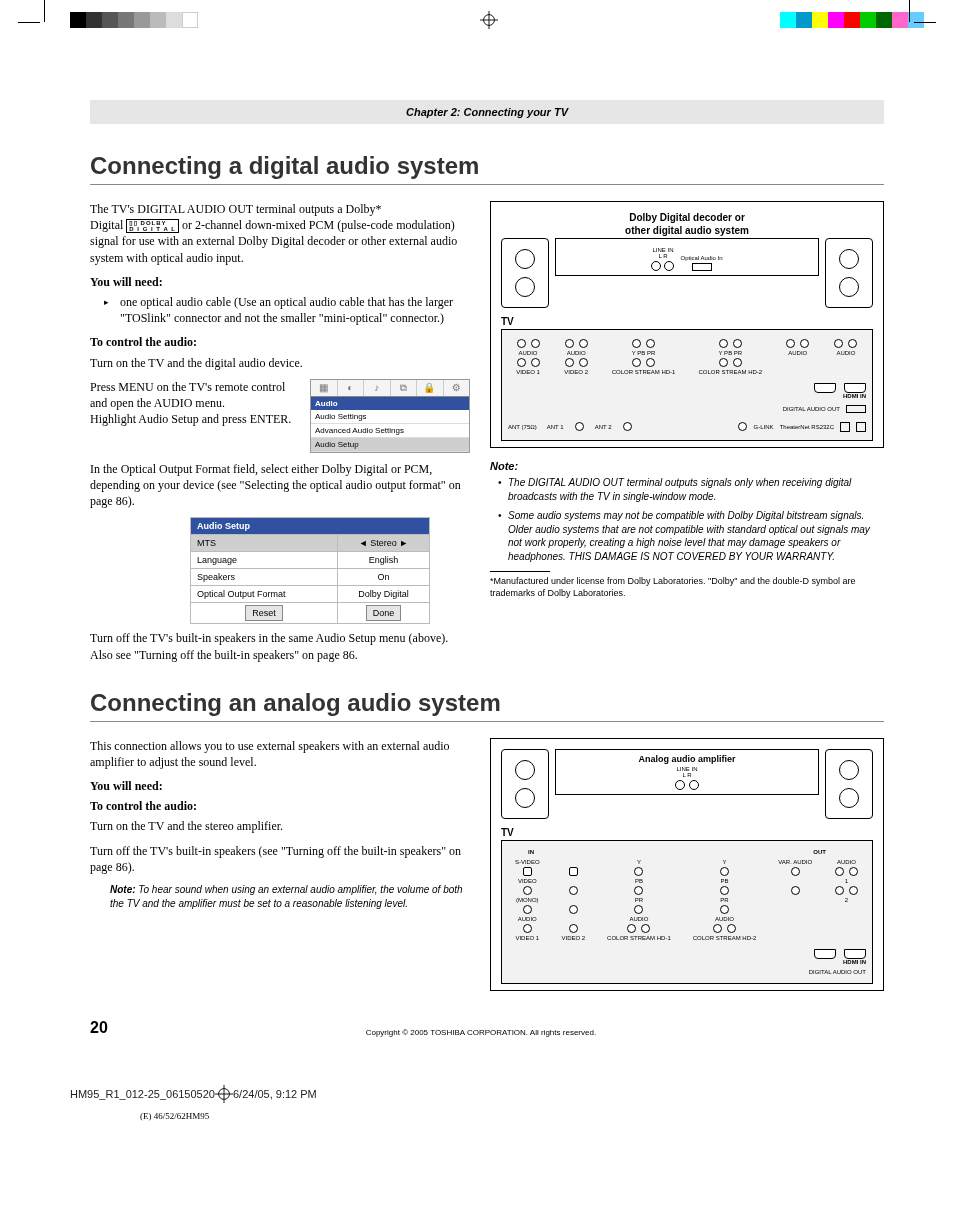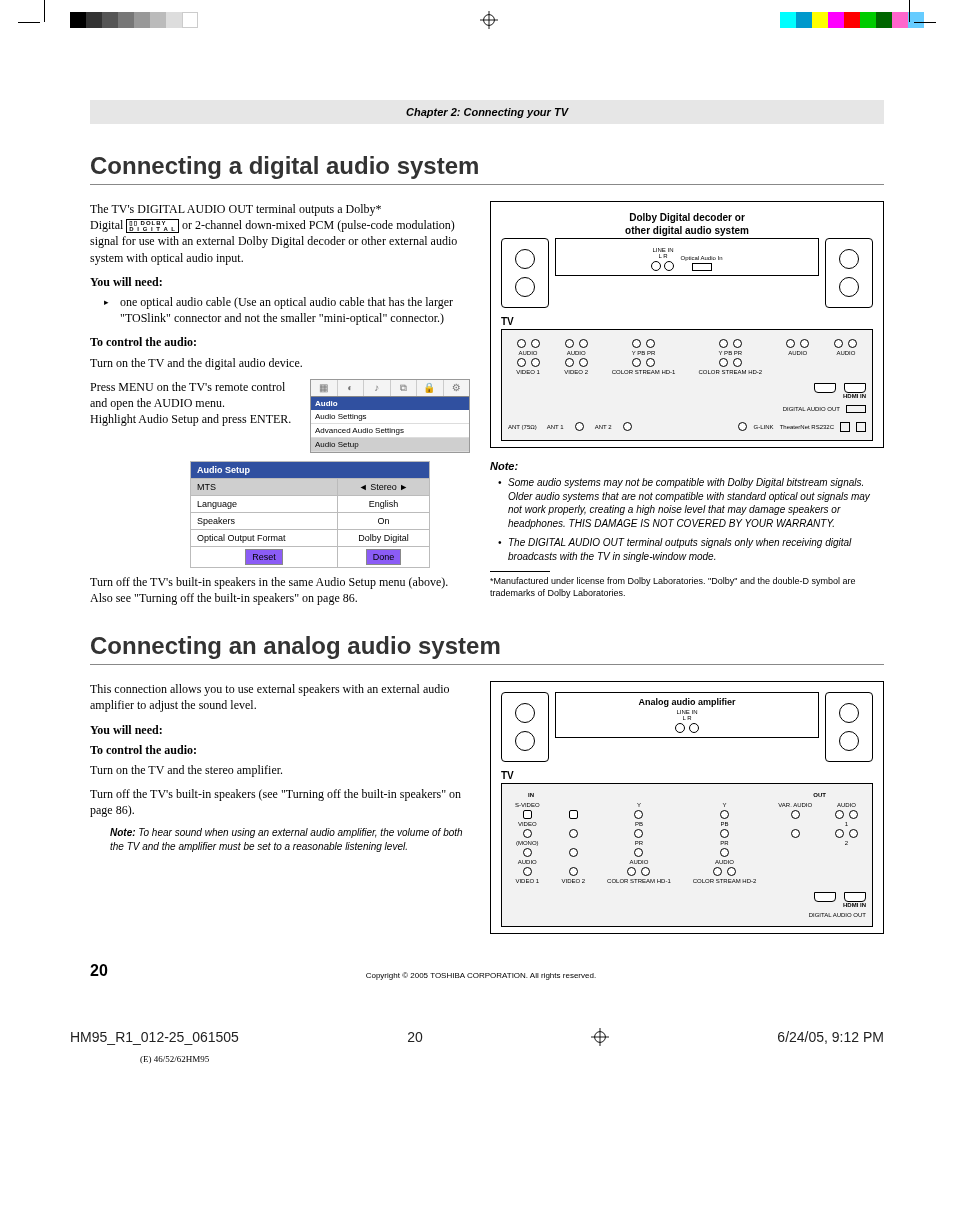--- a/index.html
+++ b/index.html
@@ -86,21 +86,21 @@
     margin: 6px 0 6px 100px;
     font-family: Arial, sans-serif;
     font-size:9px;
     border-collapse: collapse;
     border:1px solid #888;
   }
   .osd-header { background:#3050a0; color:#fff; font-weight:bold; padding:3px 6px; }
   .osd-table td { border:1px solid #bbb; padding:3px 6px; }
   .osd-table .val { text-align:center; }
   .osd-btns td { text-align:center; padding:0; }
-  .osd-btn { display:inline-block; border:1px solid #888; padding:2px 6px; background:#8b5cf6; font-size:9px; margin:2px; }
+  .osd-btn { display:inline-block; border:1px solid #888; padding:2px 6px; background:#e5e5e5; font-size:9px; margin:2px; }
   .diagram-frame {
     border:1px solid #000;
     padding:10px 10px 6px 10px;
     font-family: Arial, sans-serif;
     font-size:8px;
     position: relative;
   }
   .diag-title { font-weight:bold; font-size:10px; text-align:center; margin-bottom:2px; }
   .speakers-row { display:flex; justify-content:space-between; align-items:flex-start; gap:6px; margin-bottom:8px; }
   .speaker {
@@ -130,23 +130,23 @@
   .footnote { font-family:Arial,sans-serif; font-size:9px; line-height:1.3; }
   .inline-note { font-family:Arial,sans-serif; font-style:italic; font-size:10px; line-height:1.35; padding-left:20px; margin-top:4px;}
   .inline-note .nl { font-weight:bold; }
   .page-foot {
     display:flex; justify-content:space-between; align-items:flex-end;
     margin-top:28px; font-family:Arial,sans-serif;
   }
   .page-num { font-weight:bold; font-size:16px; }
   .copyright { font-size:8px; flex:1; text-align:center;}
   .print-foot {
-    display:flex; justify-content:space-between; align-items:center;
+    display:flex; justify-content:flex-start; align-items:center;
     padding: 8px 70px 2px 70px;
-    font-family: Arial, sans-serif; font-size:14px; color:#222;
+    font-family: Arial, sans-serif; font-size:11px; color:#222;
   }
   .tail-model { font-family:Liberation Serif, serif; font-size:9px; padding-left:140px; margin-top:6px; }
   .dolby-logo {display:inline-block; border:1px solid #000; font: bold 6px Arial; padding:0 2px; line-height:1; letter-spacing:1px; vertical-align:middle;}
 </style>
 </head>
 <body>
 
 <div class="print-marks-top">
   <div class="crop-v" style="left:44px; top:0"></div>
   <div class="crop-h" style="left:18px; top:22px"></div>
@@ -210,20 +210,21 @@
             <span class="menu-icon">🔒</span>
             <span class="menu-icon">⚙</span>
           </div>
           <div class="menu-header">Audio</div>
           <div class="menu-item">Audio Settings</div>
           <div class="menu-item">Advanced Audio Settings</div>
           <div class="menu-item sel">Audio Setup</div>
         </div>
       </div>
 
+      <p>In the Optical Output Format field, select either Dolby Digital or PCM, depending on your device (see "Selecting the optical audio output format" on page 86).</p>
 
       <table class="osd-table">
         <tbody>
             <tr>
               <td colspan="2" class="osd-header">Audio Setup</td>
             </tr>
         <tr style="background:#cfcfcf">
               <td>MTS</td>
               <td class="val">◄       Stereo       ►</td>
             </tr>
@@ -368,22 +369,22 @@
               <span class="port-lbl">TheaterNet RS232C</span>
               <div style="width:10px;height:10px;border:1px solid #000"></div>
                 <div style="width:10px;height:10px;border:1px solid #000"></div>
             </div>
           </div>
         </div>
       </div>
 
       <div class="note-h">Note:</div>
       <ul class="note-list">
+        <li>The DIGITAL AUDIO OUT terminal outputs signals only when receiving digital broadcasts with the TV in single-window mode.</li>
         <li>Some audio systems may not be compatible with Dolby Digital bitstream signals. Older audio systems that are not compatible with standard optical out signals may not work properly, creating a high noise level that may damage speakers or headphones. THIS DAMAGE IS NOT COVERED BY YOUR WARRANTY.</li>
-        <li>The DIGITAL AUDIO OUT terminal outputs signals only when receiving digital broadcasts with the TV in single-window mode.</li>
       </ul>
       <hr class="footnote-rule">
       <div class="footnote">*Manufactured under license from Dolby Laboratories. "Dolby" and the double-D symbol are trademarks of Dolby Laboratories.</div>
     </div>
   </div>
 
   <h1 class="section-title">Connecting an analog audio system</h1>
   <div class="cols">
     <div class="col-left">
       <p>This connection allows you to use external speakers with an external audio amplifier to adjust the sound level.</p>

